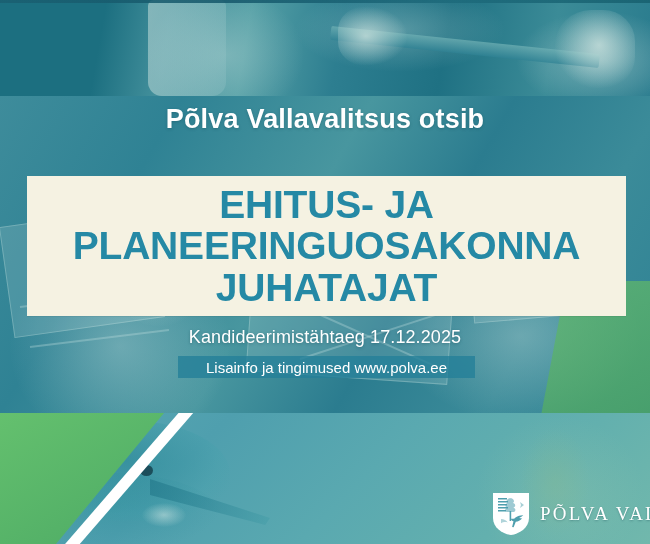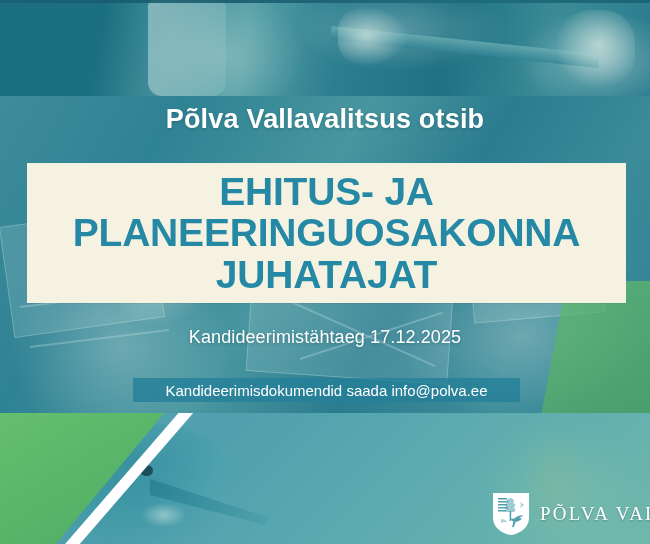--- a/index.html
+++ b/index.html
@@ -75,21 +75,21 @@
     clip-path:polygon(22% 0%,100% 0%,100% 100%,0% 100%);
   }
   .hand-pen{
     position:absolute;left:108px;top:110px;width:110px;height:120px;
     background:radial-gradient(ellipse at 45% 45%, rgba(214,233,228,.46), rgba(214,233,228,0) 72%);
     border-radius:45%;
   }
 
   
   .card{
-    position:absolute;left:27px;top:163px;width:599px;height:140px;
+    position:absolute;left:27px;top:176px;width:599px;height:140px;
     background:#f5f2e2;
     box-shadow:0 1px 0 rgba(0,0,0,.05);
   }
   .card-title{
     position:absolute;left:0;top:0;width:599px;height:140px;
     display:flex;align-items:center;justify-content:center;
     text-align:center;
     color:#2589a5;
     font-size:39px;
     font-weight:bold;
@@ -240,21 +240,21 @@
   <div class="headline">Põlva Vallavalitsus otsib</div>
 
   <div class="card">
     <div class="card-title">EHITUS- JA
 PLANEERINGUOSAKONNA
 JUHATAJAT</div>
   </div>
 
   <div class="deadline">Kandideerimistähtaeg  17.12.2025</div>
 
-  <div class="info2">Kandideerimisdokumendid saada info@polva.ee</div>
+  <div class="info1">Lisainfo ja tingimused www.polva.ee</div>
 
   <div class="band-bot">
     <div class="kf-body"></div>
     <div class="kf-head"></div>
     <div class="kf-cheek"></div>
     <div class="kf-cheek2"></div>
     <div class="kf-eye"></div>
     <div class="kf-beak"></div>
     <div class="kf-blur"></div>
   </div>

